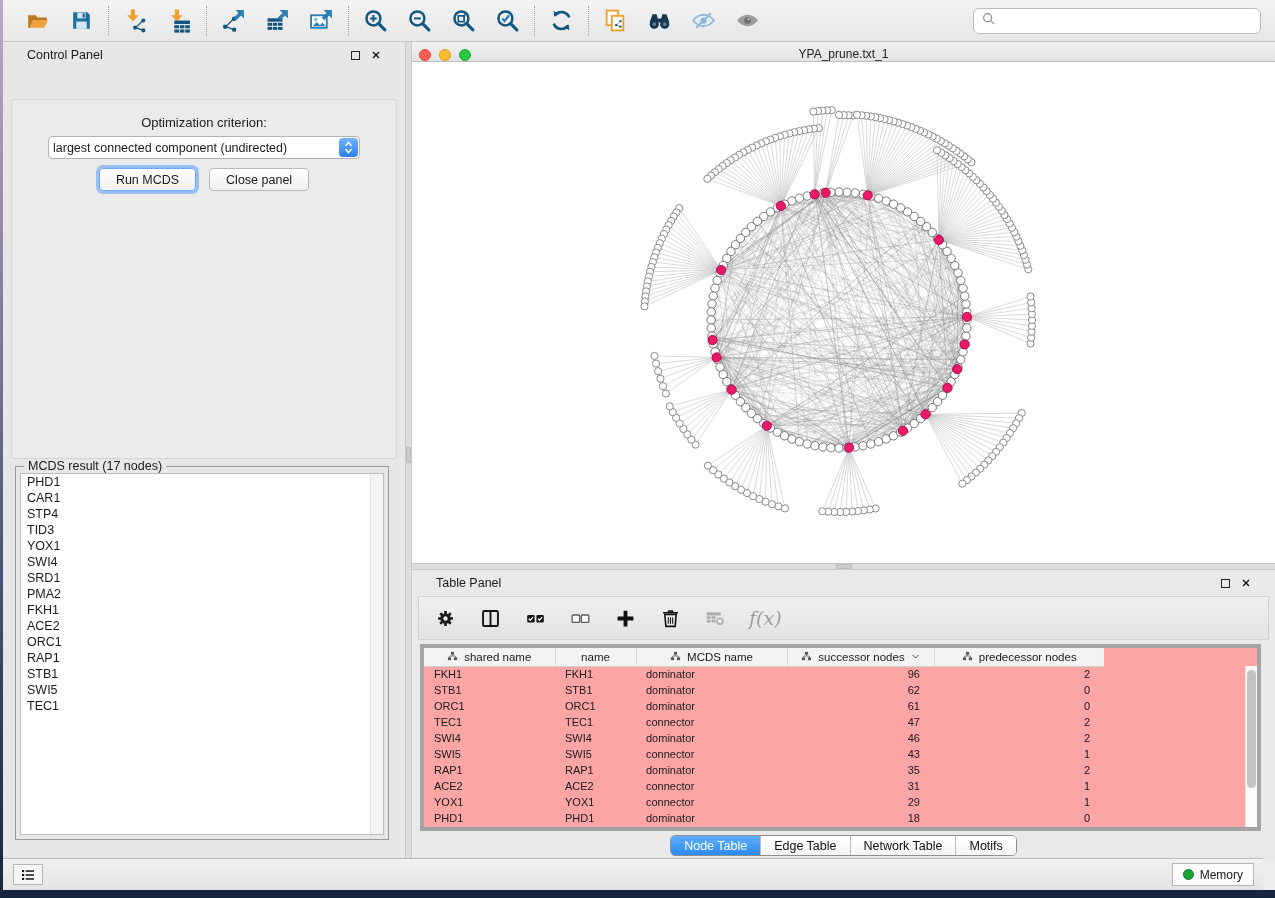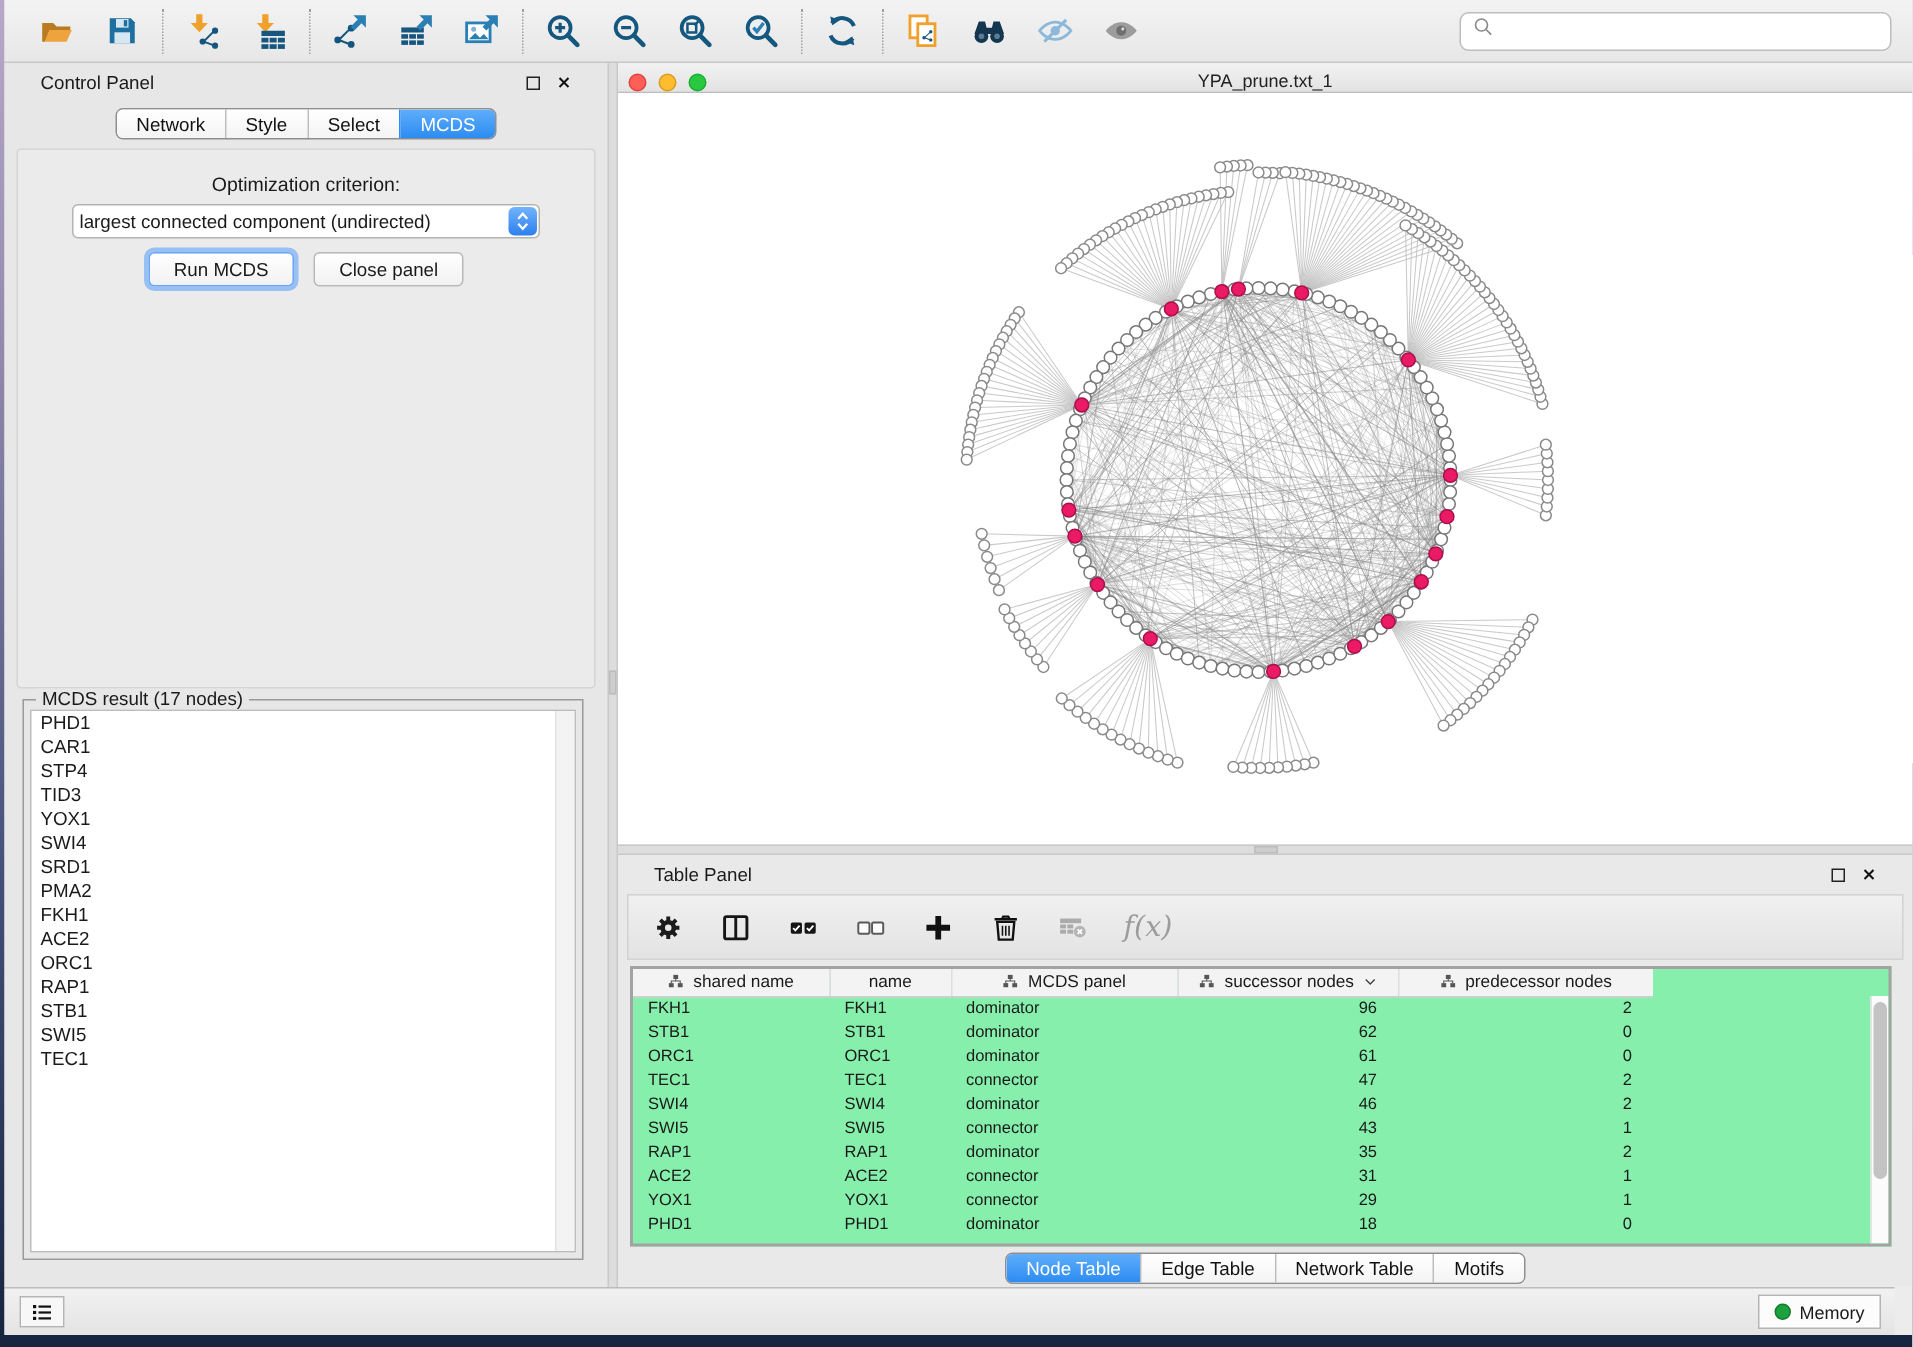--- a/index.html
+++ b/index.html
@@ -81,21 +81,21 @@
 
   
   #table-panel { position:absolute; left:409px; right:0; top:570px; bottom:32px; background:#e9e9e9; }
   #tp-toolbar { position:absolute; left:6px; right:6px; top:26px; height:44px;
     background:linear-gradient(#f0f0f0,#e3e3e3); border:1px solid #d2d2d2;
     display:flex; align-items:center; gap:23px; padding:0 15px; }
   .tp-icon { width:22px; height:22px; display:flex; align-items:center; justify-content:center; }
   .tp-icon svg { width:21px; height:21px; }
   .fx-label { font:italic 19px "DejaVu Serif",serif; color:#9c9c9c; }
 
-  #tp-table { position:absolute; left:8px; right:14px; top:74px; bottom:27px; background:#86efac; border:2px solid #a3a3a3; overflow:hidden; }
+  #tp-table { position:absolute; left:8px; right:14px; top:74px; bottom:27px; background:#fca5a5; border:4px solid #a3a3a3; overflow:hidden; }
   #node-table { width:100%; border-collapse:collapse; table-layout:fixed; }
   #node-table th { height:18px; background:#f3f3f3; border-bottom:1px solid #cfcfcf; border-left:1px solid #dddddd;
     font-weight:normal; font-size:11.5px; }
   #node-table th:first-child { border-left:none; }
   .th-inner { display:flex; align-items:center; justify-content:center; gap:6px; }
   .th-inner svg.tree { width:11px; height:11px; }
   .th-inner svg.chev { width:9px; height:9px; }
   #node-table td { height:16px; font-size:11px; padding:0 10px; white-space:nowrap; }
   #node-table td.num { text-align:right; padding-right:14px; }
   #tp-scroll { position:absolute; right:0; top:18px; bottom:0; width:12px; background:#fbfbfb; border-left:1px solid #e3e3e3; }
@@ -310,28 +310,20 @@
         <span>Control Panel</span>
         <span class="win-icons">
           <span class="float-icon"></span>
           <span class="close-icon">
               <svg viewBox="0 0 20 20">
                 <path d="M4 4l12 12M16 4L4 16" stroke="#111" stroke-width="2.8"></path>
               </svg>
             </span>
         </span>
       </div>
-      <div id="cp-tabs">
-          <div class="seg" id="cp-seg">
-            <span class="seg-item">Network</span>
-            <span class="seg-item">Style</span>
-            <span class="seg-item">Select</span>
-            <span class="seg-item active">MCDS</span>
-          </div>
-        </div>
 
       <div id="cp-box">
         <div id="opt-label">Optimization criterion:</div>
         <div id="opt-select">
           <span class="val">largest connected component (undirected)</span>
           <span class="stepper">
             <svg viewBox="0 0 12 8">
                 <path d="M2 6.5L6 2l4 4.5" fill="none" stroke="#fff" stroke-width="2"></path>
               </svg>
             <svg viewBox="0 0 12 8">
@@ -1574,21 +1566,21 @@
                   </span>
                 </th>
                 <th>
                   <span class="th-inner">
                     <svg class="tree" viewBox="0 0 24 24">
                       <rect x="8.5" y="2" width="7" height="6" fill="#555"></rect>
                       <path d="M12 8v3M5.5 14v-3h13v3" fill="none" stroke="#555" stroke-width="1.6"></path>
                       <rect x="2" y="14" width="7" height="6" fill="#555"></rect>
                       <rect x="15" y="14" width="7" height="6" fill="#555"></rect>
                     </svg>
-                    <span>MCDS panel</span>
+                    <span>MCDS name</span>
                   </span>
                 </th>
                 <th>
                   <span class="th-inner">
                     <svg class="tree" viewBox="0 0 24 24">
                       <rect x="8.5" y="2" width="7" height="6" fill="#555"></rect>
                       <path d="M12 8v3M5.5 14v-3h13v3" fill="none" stroke="#555" stroke-width="1.6"></path>
                       <rect x="2" y="14" width="7" height="6" fill="#555"></rect>
                       <rect x="15" y="14" width="7" height="6" fill="#555"></rect>
                     </svg>

